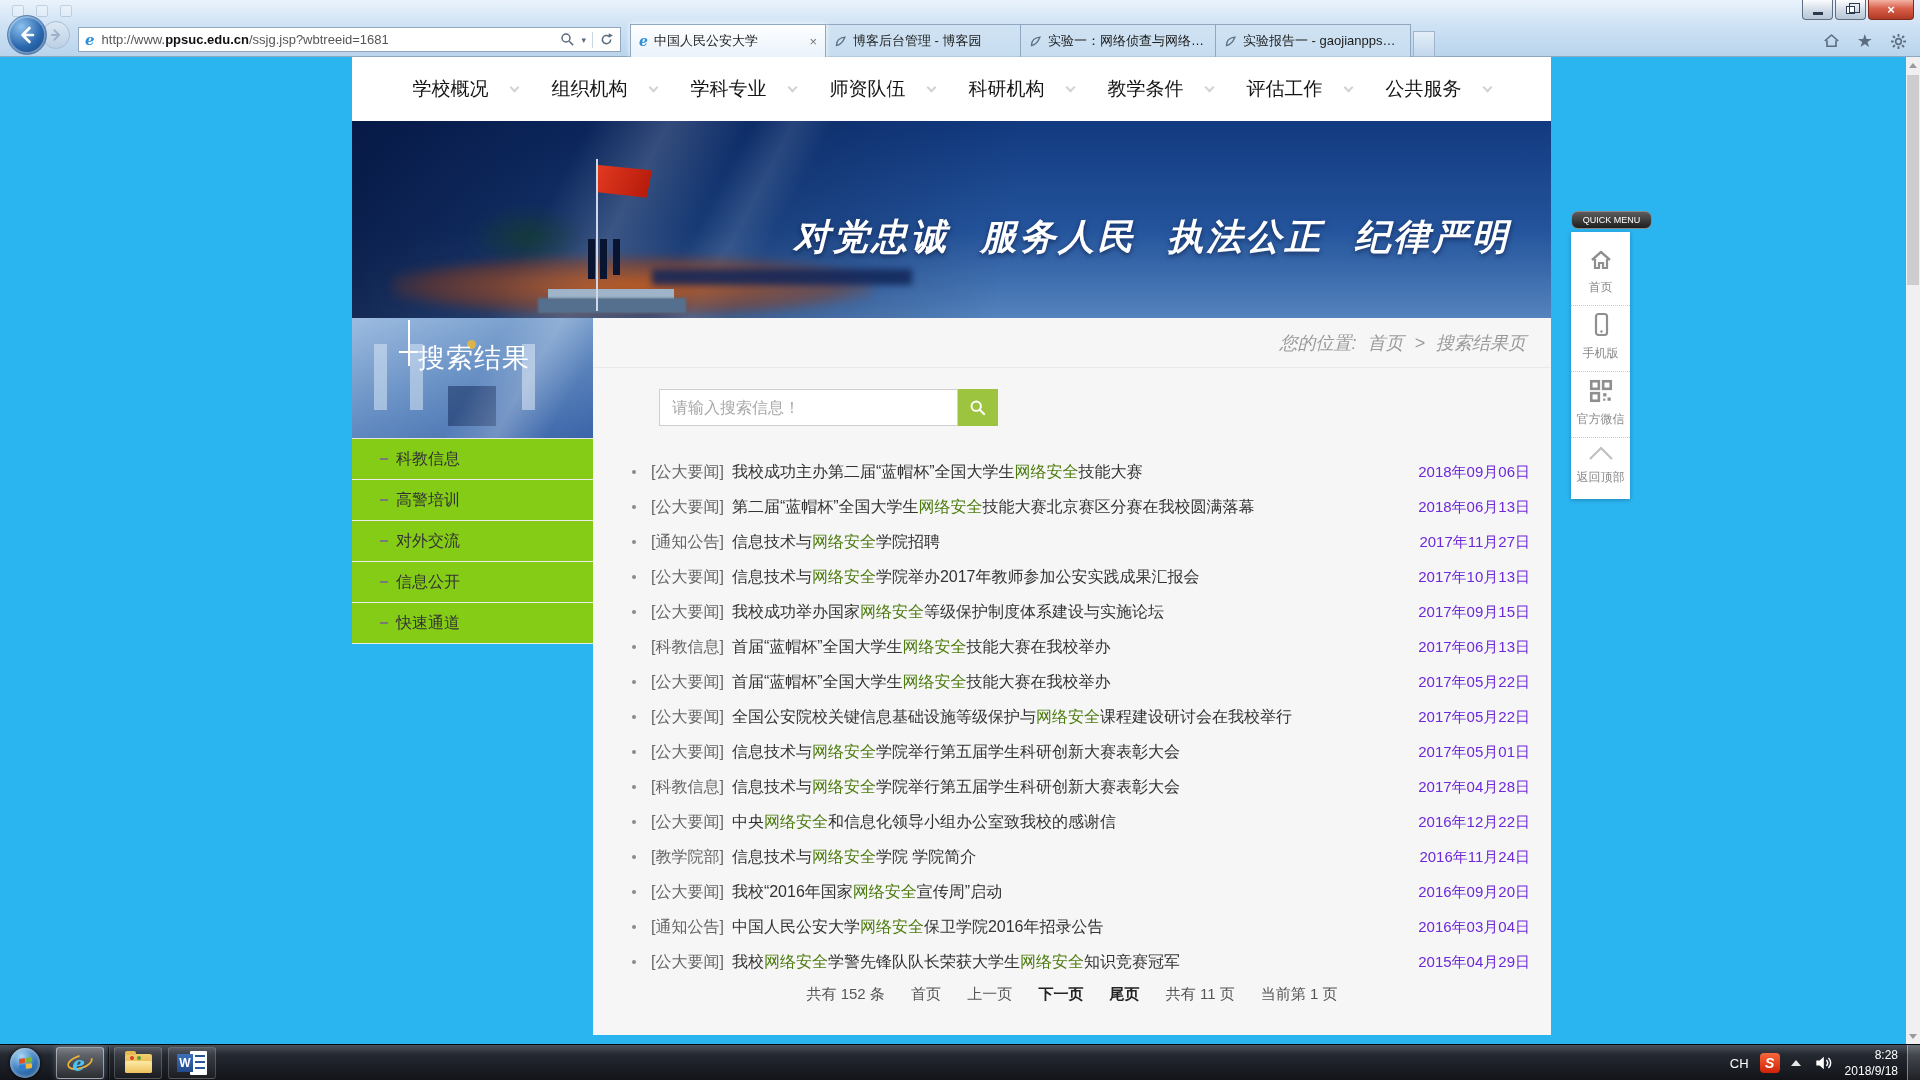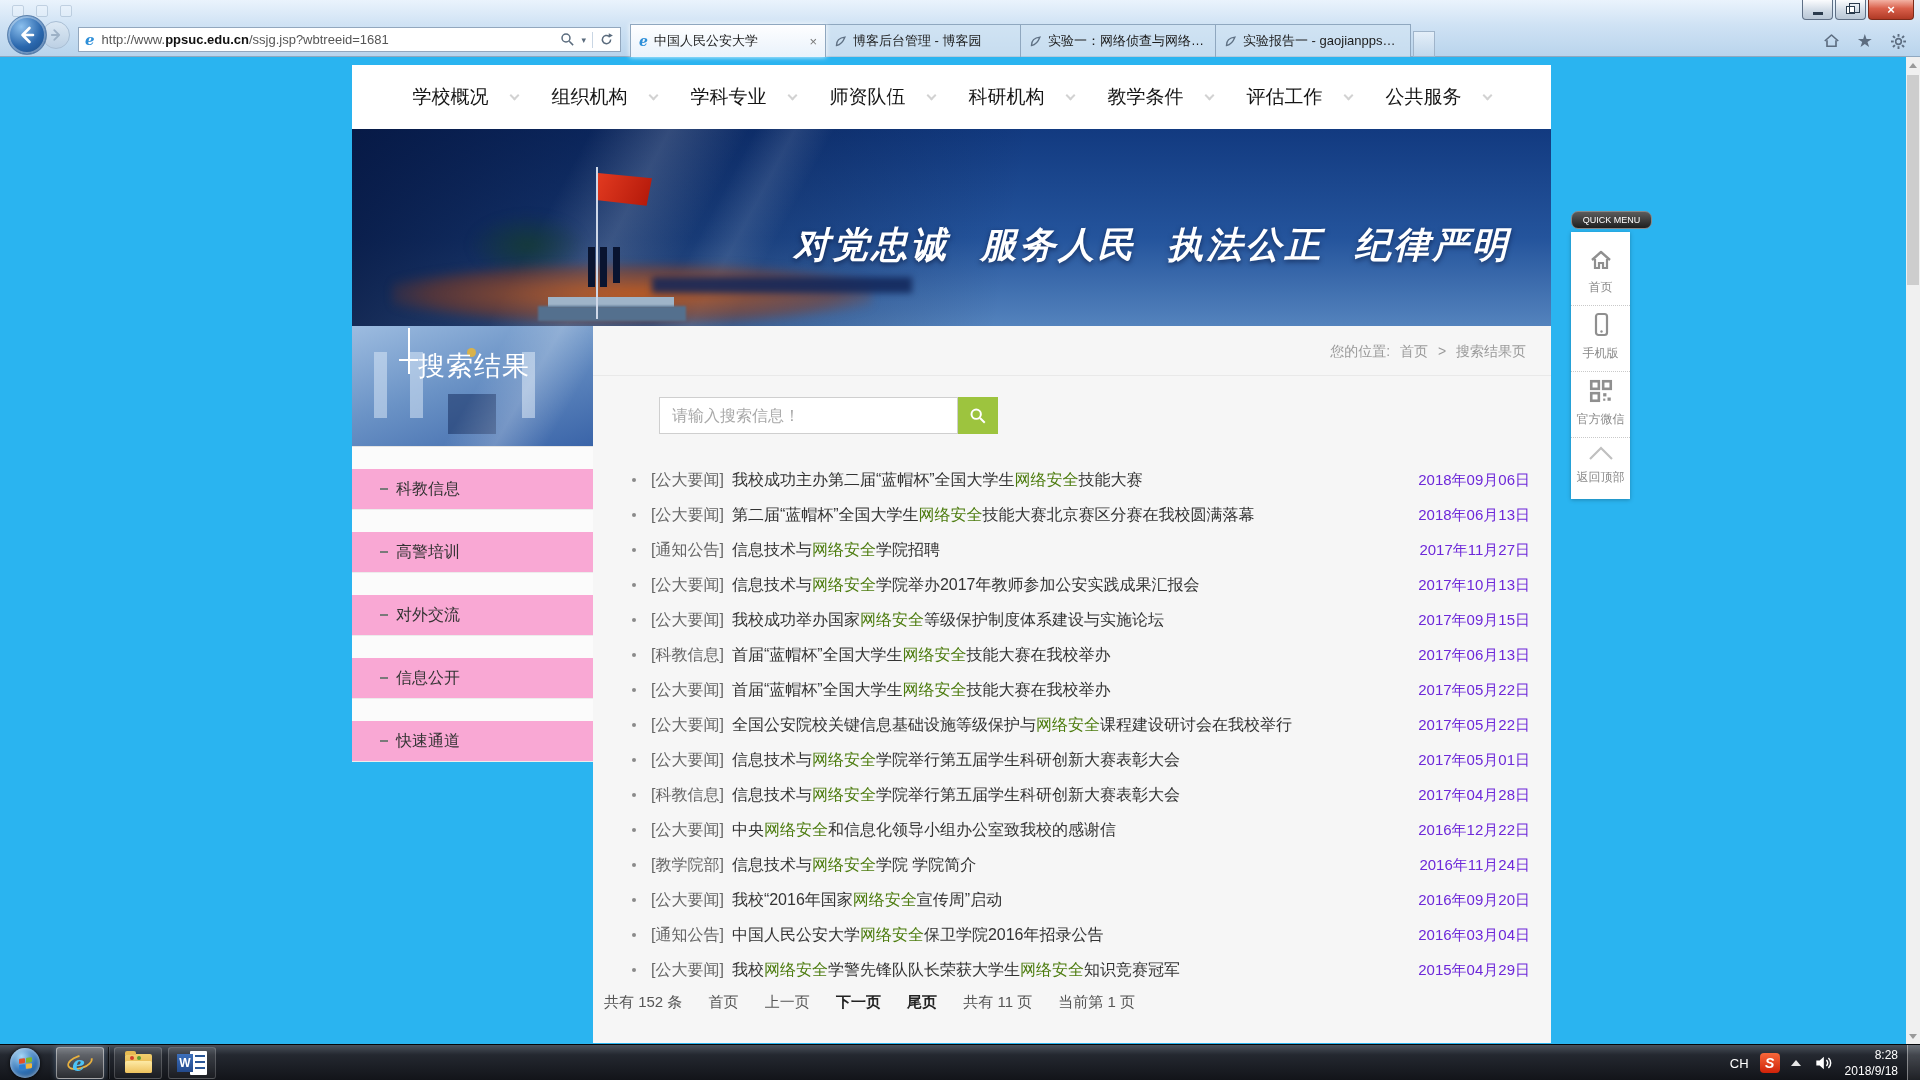--- a/index.html
+++ b/index.html
@@ -49,21 +49,21 @@
 
   
   .page { position:absolute; top:57px; left:0; right:0; bottom:36px; background:#2ab4f0; overflow:hidden; }
   .scrollbar { position:absolute; right:0; top:0; bottom:0; width:14px; background:#f0f0f0; }
   .scrollbar .arr { position:absolute; left:0; width:14px; height:16px; display:flex; align-items:center; justify-content:center; }
   .scrollbar .arr.up { top:0; } .scrollbar .arr.dn { bottom:0; }
   .tri-up { width:0; height:0; border-left:4px solid transparent; border-right:4px solid transparent; border-bottom:5px solid #9a9a9a; }
   .tri-dn { width:0; height:0; border-left:4px solid transparent; border-right:4px solid transparent; border-top:5px solid #9a9a9a; }
   .scrollbar .thumb { position:absolute; left:1px; top:18px; width:12px; height:210px; background:#cdcdcd; }
 
-  .content { position:absolute; left:352px; top:8px; width:1199px; height:100%; }
+  .content { position:absolute; left:352px; top:0; width:1199px; height:100%; }
 
   .mainnav { height:64px; background:#fff; display:flex; align-items:center; justify-content:center; }
   .nav-item { display:flex; align-items:center; padding:0 17px; font-size:19px; color:#151515; cursor:pointer; }
   .nav-item .chev { width:7px; height:7px; border-right:2px solid #d2d2d2; border-bottom:2px solid #d2d2d2; transform:rotate(45deg); margin-left:22px; margin-top:-4px; }
 
   .banner { position:absolute; top:64px; left:0; width:1199px; height:197px; overflow:hidden;
     background:linear-gradient(180deg,#123a80 0%,#24549c 55%,#5483bd 100%); }
   .banner .shade { position:absolute; inset:0; background:linear-gradient(100deg,rgba(5,20,60,.85) 0%,rgba(5,20,60,0) 55%); }
   .banner .beam1 { position:absolute; left:190px; top:-60px; width:140px; height:340px; transform:rotate(28deg);
     background:linear-gradient(90deg,rgba(255,255,255,0),rgba(255,255,255,.16),rgba(255,255,255,0)); }
@@ -91,43 +91,43 @@
   .sb-head .col { position:absolute; top:26px; width:13px; height:66px; background:rgba(215,230,246,.55); }
   .sb-head .door { position:absolute; left:96px; top:68px; width:48px; height:40px; background:rgba(24,48,96,.55); }
   .sb-head .emblem { position:absolute; left:115px; top:22px; width:9px; height:9px; border-radius:50%; background:#d9b24a; }
   .sb-head .streak { position:absolute; left:120px; top:-40px; width:90px; height:240px; transform:rotate(30deg);
     background:linear-gradient(90deg,rgba(255,255,255,0),rgba(255,255,255,.22),rgba(255,255,255,0)); }
   .sb-cross-v { position:absolute; left:56px; top:2px; width:2px; height:46px; background:#fff; }
   .sb-cross-h { position:absolute; left:47px; top:33px; width:19px; height:2px; background:#fff; }
   .sb-title { position:absolute; left:66px; top:22px; color:#fff; font-size:27px; letter-spacing:1px; }
   .sb-menu { background:#fbfbfb; border-top:1px solid #e4e4e4; }
   .sb-item { height:41px; line-height:40px; padding-left:28px; font-size:16px; color:#333;
-    border-bottom:1px solid #ececec; background:#f9a8d4; cursor:pointer;margin-top:22px; }
+    border-bottom:1px solid #ececec; background:#84cc16; cursor:pointer; }
   .sb-item .dash { display:inline-block; width:8px; height:2px; background:#7a7a7a; vertical-align:middle; margin:-2px 8px 0 0; }
 
   
   .main { position:absolute; top:261px; left:241px; width:958px; height:717px; background:#f6f6f6; }
-  .crumb { height:50px; line-height:50px; text-align:right; padding-right:22px; font-size:14px; color:#9a9a9a;
-    border-bottom:1px solid #e9e9e9; }
+  .crumb { height:50px; line-height:50px; text-align:right; padding-right:22px; font-size:18px; color:#9a9a9a;
+    border-bottom:1px solid #e9e9e9;font-style:italic; }
   .crumb span { margin:0 3px; }
   .searchrow { padding:21px 0 0 66px; display:flex; align-items:center; }
   .searchinput { width:299px; height:37px; border:1px solid #cfcfcf; background:#fff; padding:0 12px;
     font-size:16px; color:#333; font-family:"Liberation Sans","DejaVu Sans",sans-serif; }
   .searchinput::placeholder { color:#a9a9a9; }
   .searchbtn { width:40px; height:37px; background:#9dc43e; border:none; display:flex; align-items:center; justify-content:center; cursor:pointer; }
 
   .results { margin-top:28px; }
   .rrow { position:relative; height:35px; line-height:35px; padding:0 150px 0 58px; font-size:16px; white-space:nowrap; overflow:hidden; cursor:pointer; }
   .rrow .bullet { position:absolute; left:39px; top:16px; width:4px; height:4px; border-radius:50%; background:#8a8a8a; }
   .rrow .cat { color:#666; margin-right:8px; }
   .rrow .rtitle { color:#333; }
   .rrow .hl { color:#4d7c0f; }
   .rrow .date { position:absolute; right:21px; top:0; color:#6d28d9; font-size:15px; }
 
-  .pager { margin-top:6px; font-size:15px; color:#555; }
+  .pager { margin-top:6px; text-align:center; font-size:15px; color:#555; }
   .pager span { margin:0 11px; }
   .pager .strong { font-weight:bold; color:#222; }
 
   
   .quickmenu { position:absolute; left:1571px; top:154px; width:59px; }
   .qm-badge { width:81px; background:linear-gradient(#5c5c5c,#1f1f1f); border:1px solid #888; border-radius:7px;
     color:#fff; font-size:9px; text-align:center; padding:3px 0; letter-spacing:0; }
   .qm-panel { margin-top:3px; background:#fff; box-shadow:0 1px 4px rgba(0,0,0,.25); padding:10px 0 4px; }
   .qm-item { text-align:center; padding:6px 0 9px; border-bottom:1px dotted #c9c9c9; cursor:pointer; }
   .qm-item:last-child { border-bottom:none; }

